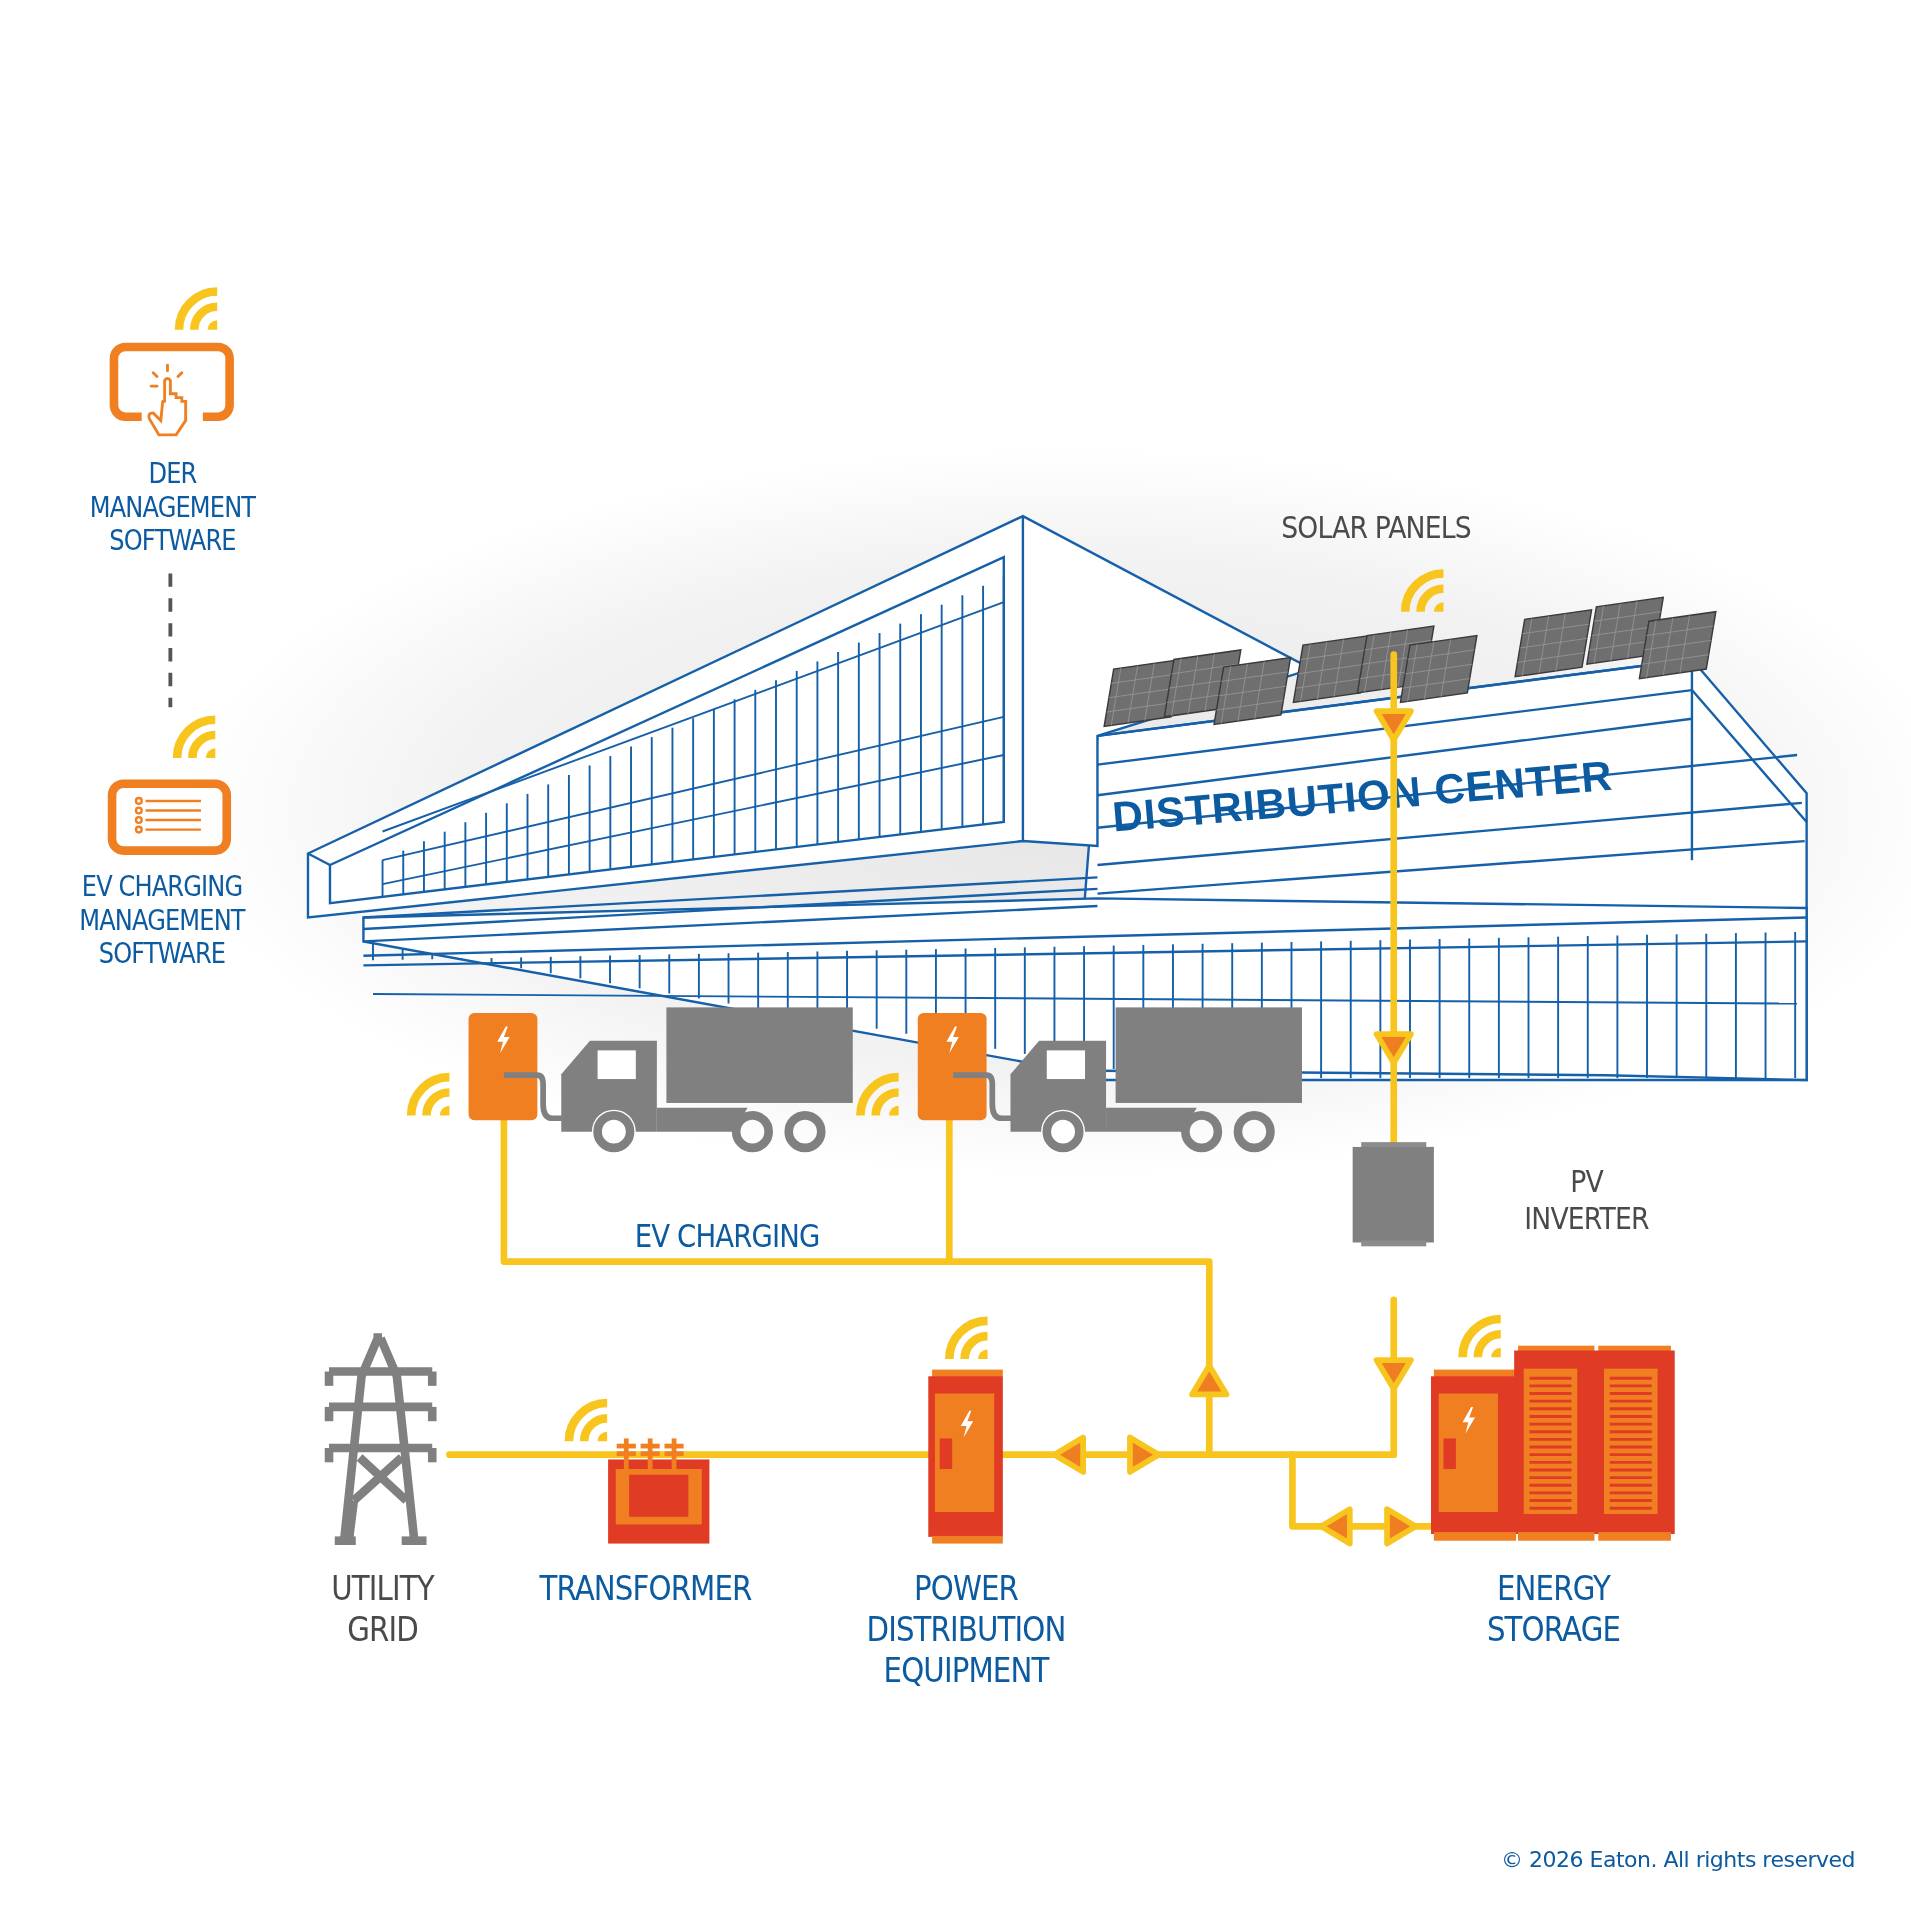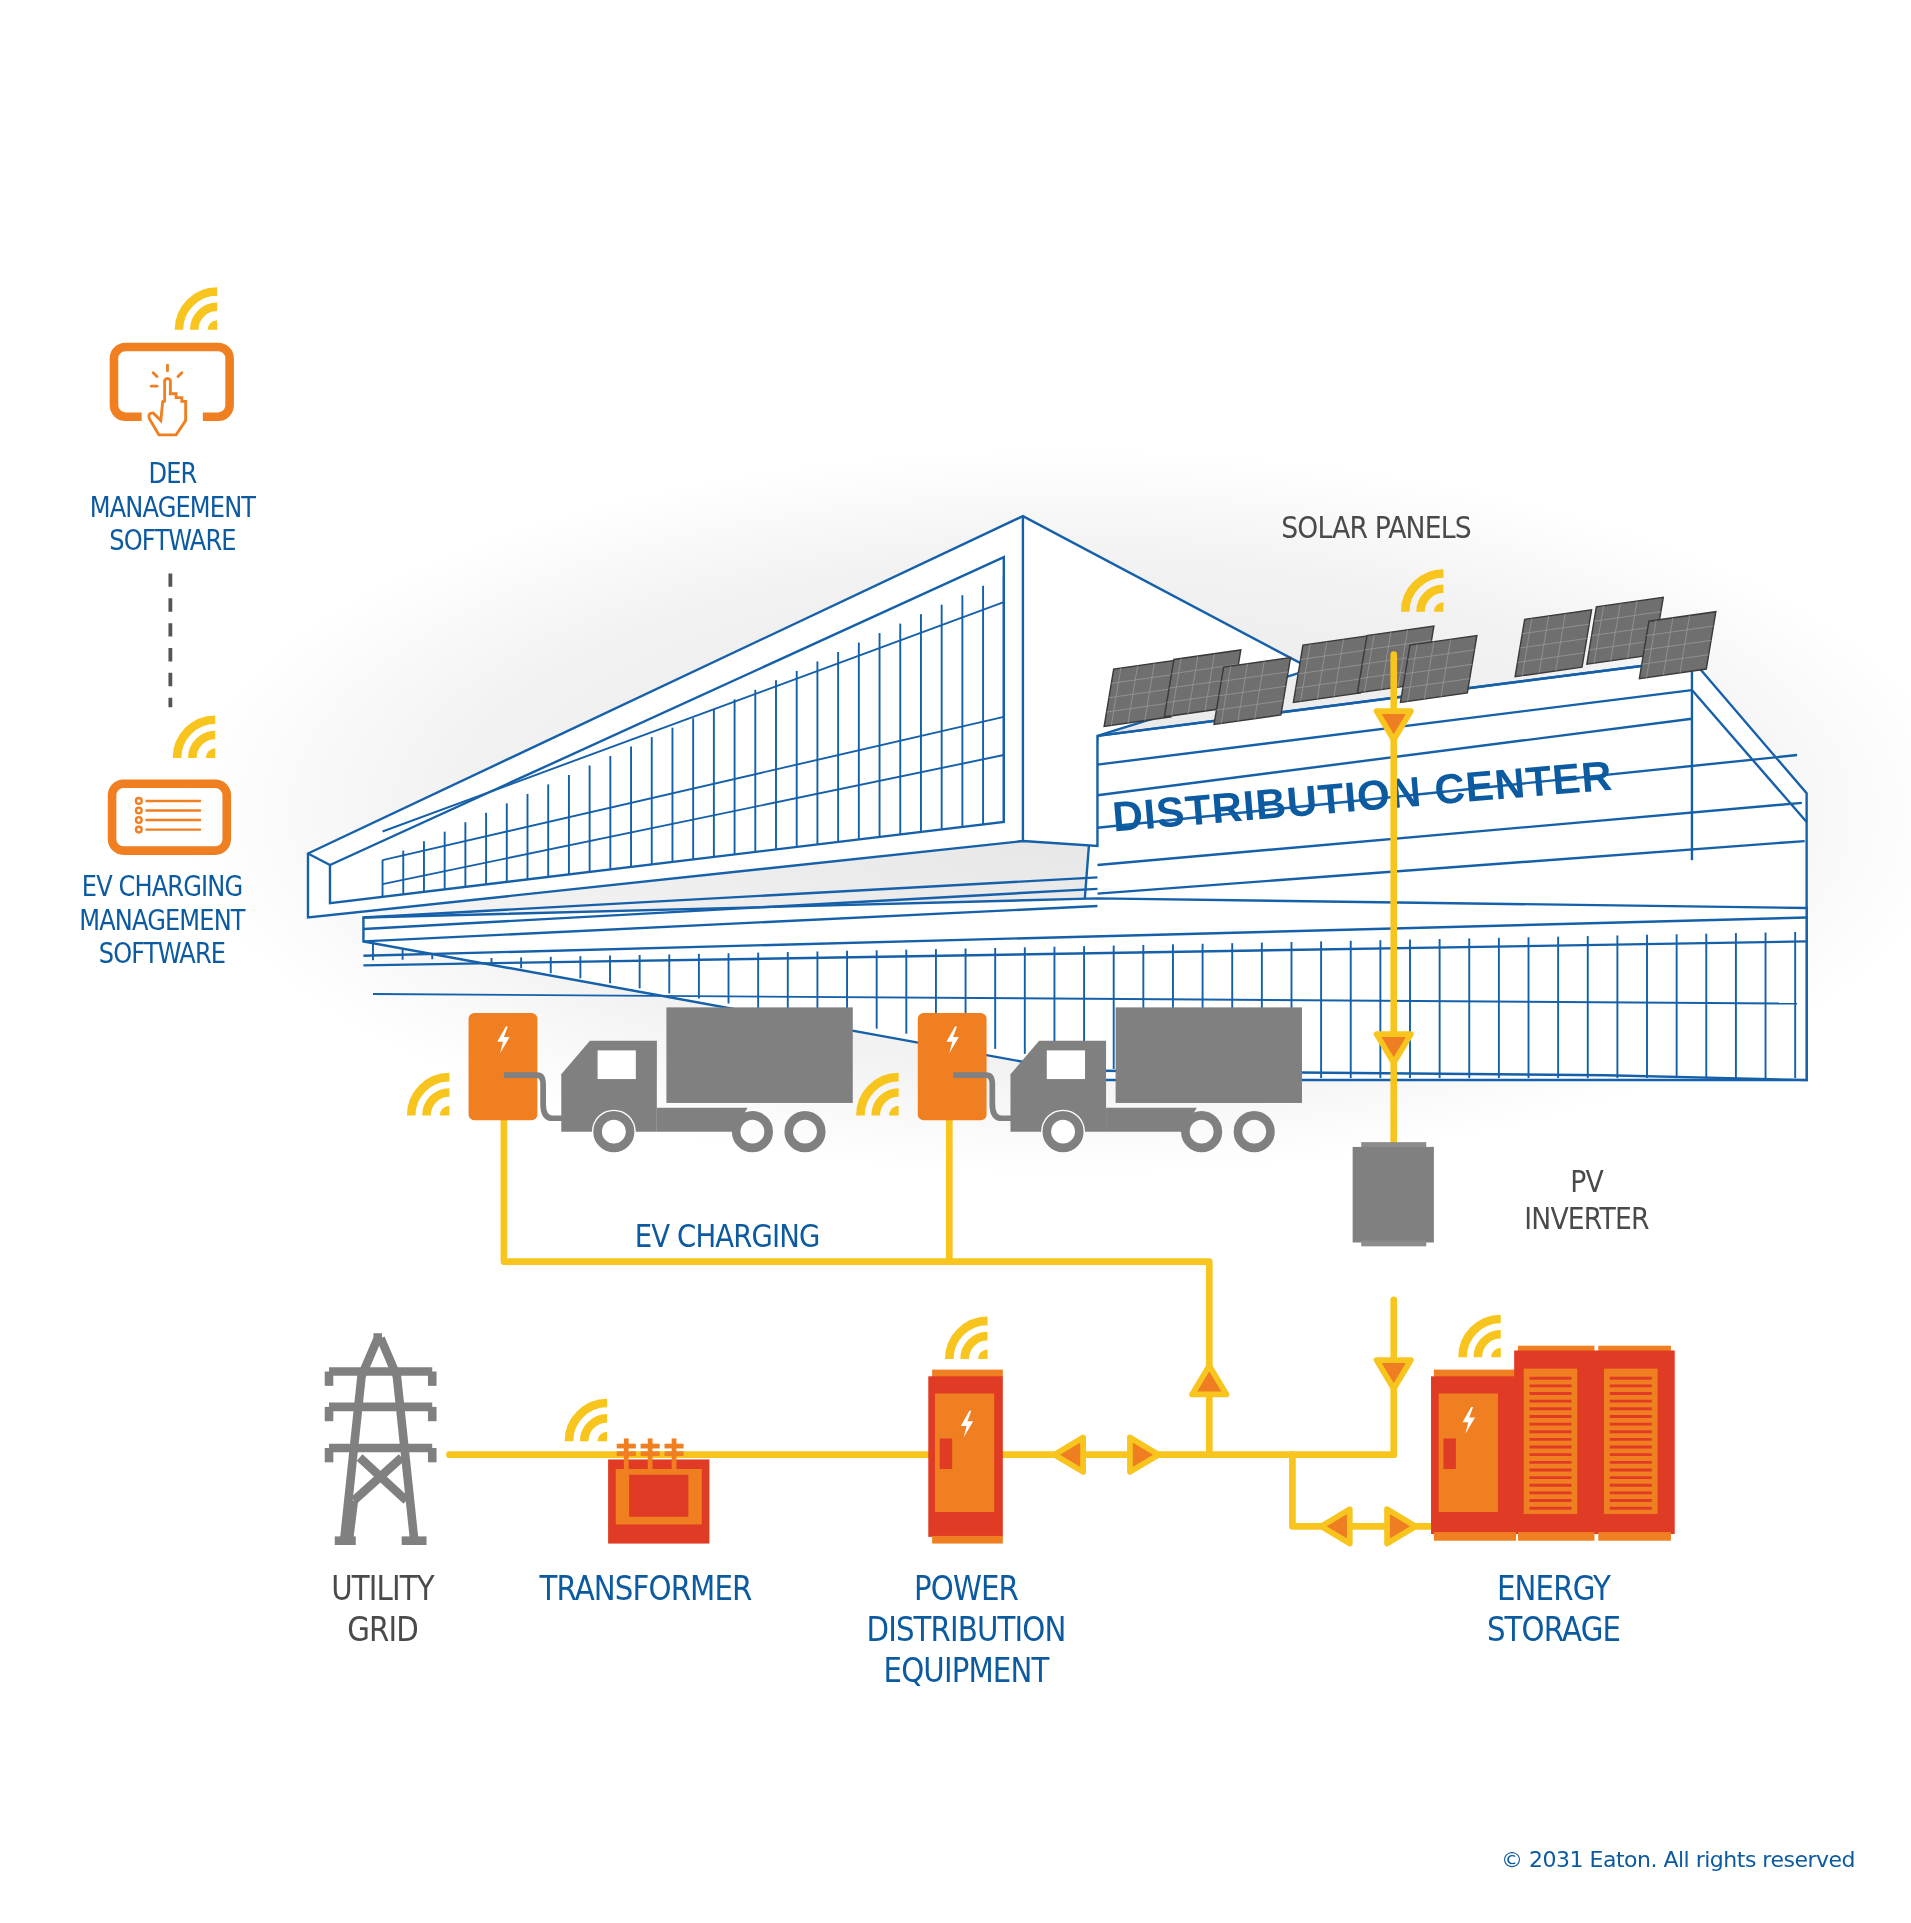--- a/index.html
+++ b/index.html
@@ -419,15 +419,15 @@
 </div>
 <div class="lbl blue" style="left:813px; top:1568px; width:306px; font-size:34px;">
   <span>POWER</span>
   <span>DISTRIBUTION</span>
   <span>EQUIPMENT</span>
 </div>
 <div class="lbl blue" style="left:1434px; top:1568px; width:239px; font-size:34px;">
   <span>ENERGY</span>
   <span>STORAGE</span>
 </div>
-<div class="copyright">© 2031 Eaton. All rights reserved</div>
+<div class="copyright">© 2026 Eaton. All rights reserved</div>
 </div>
 
 
 </body></html>

